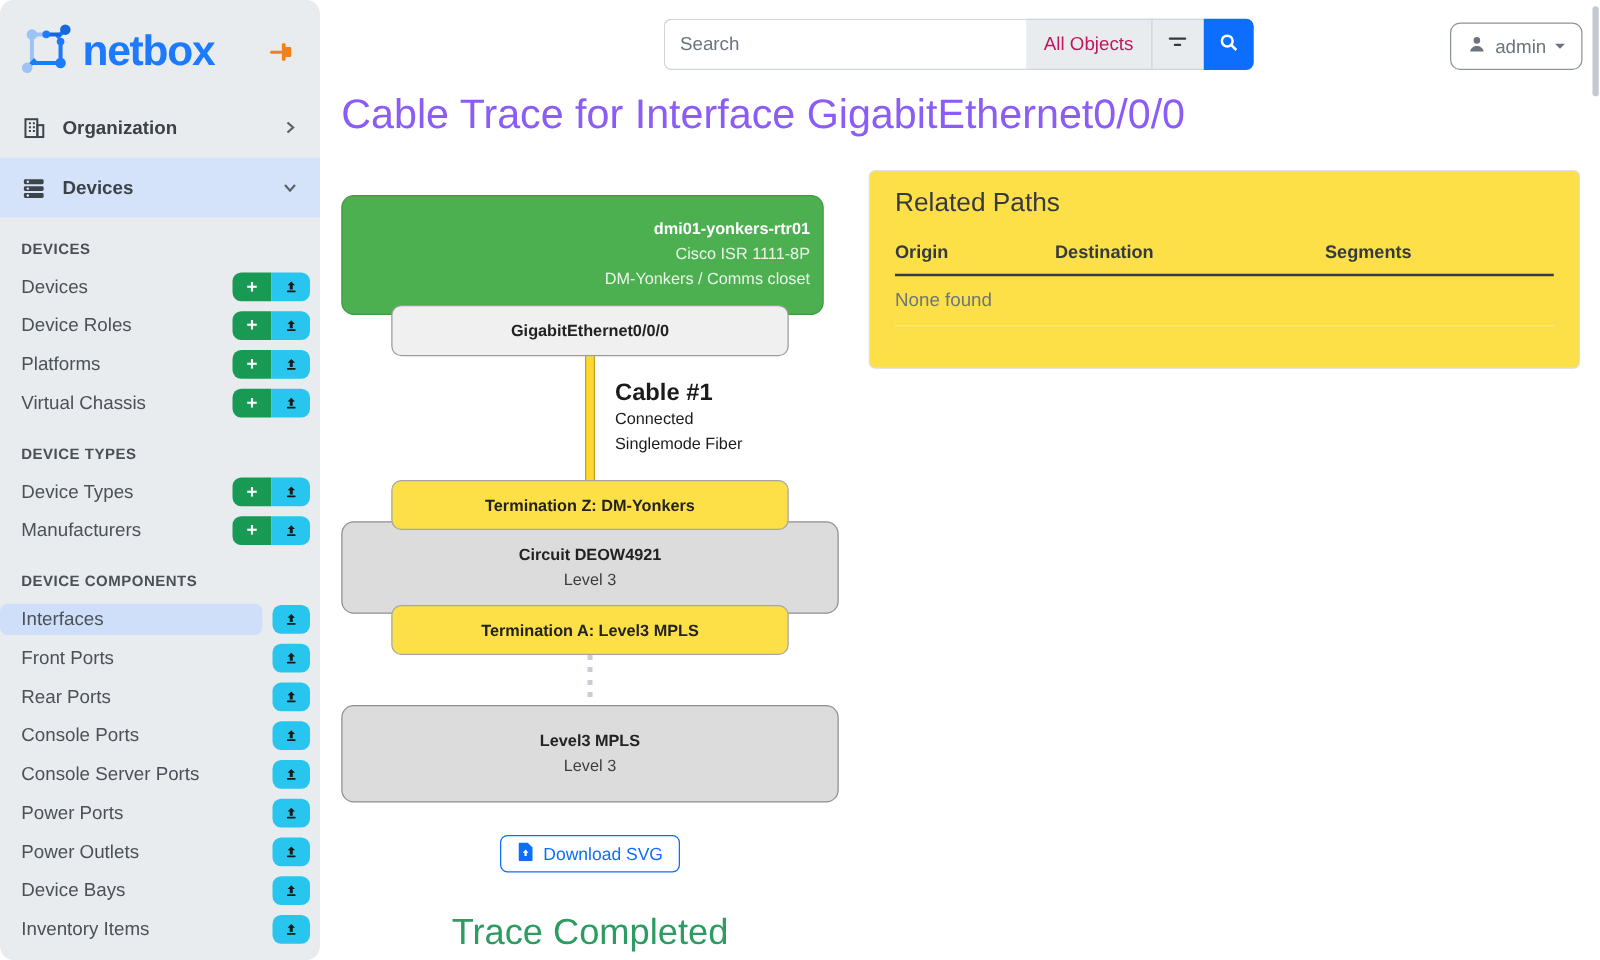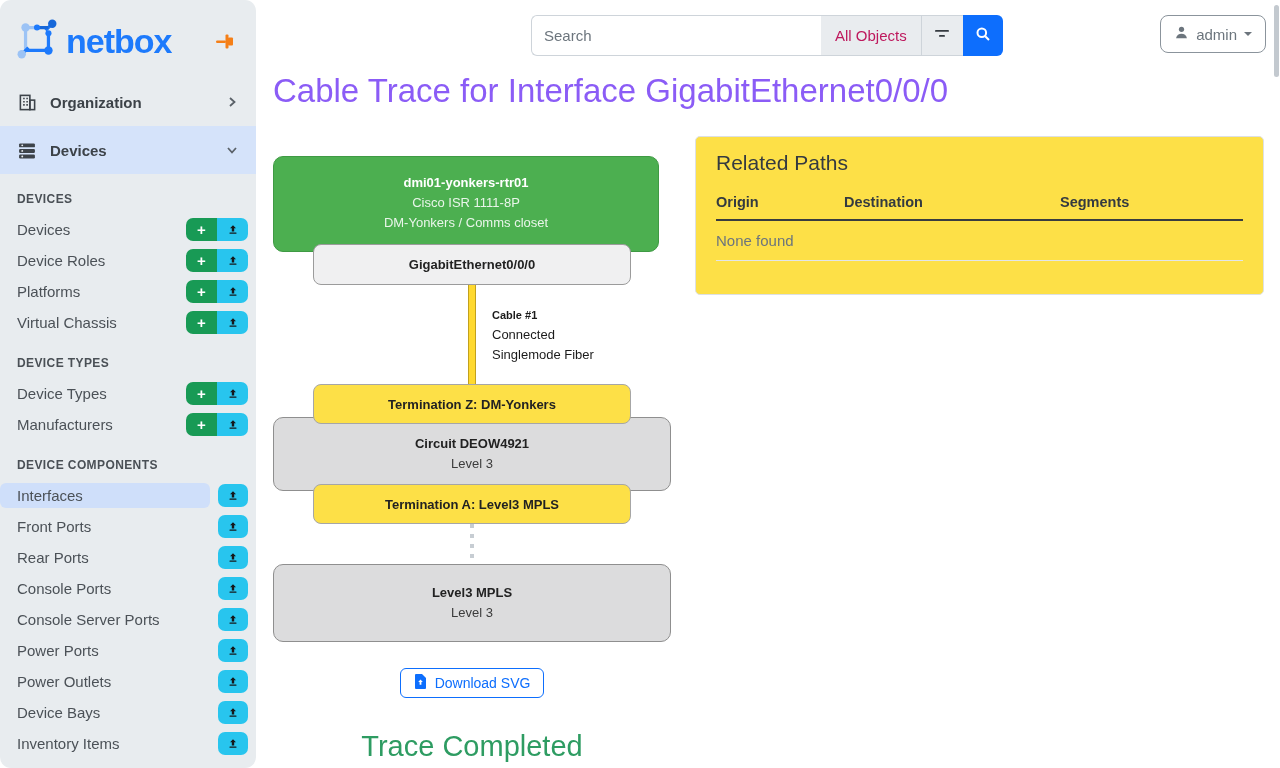--- a/index.html
+++ b/index.html
@@ -25,36 +25,36 @@
   .slabel { flex:1; font-size:15px; color:#4b5157; padding:4px 10px 4px 17px; cursor:pointer; }
   .srow.active .slabel { background:#cfdffa; border-radius:6px; margin-right:8px; }
   .btn-group { display:flex; }
   .sbtn { width:31px; height:23px; border:none; display:flex; align-items:center; justify-content:center; cursor:pointer; }
   .badd { background:#189a55; border-radius:7px 0 0 7px; color:#fff; font-size:15px; font-weight:bold; line-height:1; }
   .bimp { background:#28c5ee; border-radius:0 7px 7px 0; }
   .bimp.solo { border-radius:7px; width:30px; }
 
   
   .main { flex:1; height:768px; background:#fff; overflow:hidden; }
-  .topbar { display:flex; align-items:flex-start; padding:15px 14px 0 14px; }
+  .topbar { display:flex; align-items:flex-end; padding:15px 14px 0 14px; }
   .search-group { display:flex; height:41px; margin-left:261px; }
   .search-input { width:290px; height:41px; border:1px solid #ced4da; border-right:none; border-radius:6px 0 0 6px; padding:0 12px; font-size:15px; color:#212529; font-family:"Liberation Sans",sans-serif; outline:none; }
   .search-input::placeholder { color:#6c757d; }
   .scope-box { display:flex; align-items:center; padding:0 14px; background:#e9ecef; border-top:1px solid #ced4da; border-bottom:1px solid #ced4da; font-size:15px; color:#be185d; cursor:pointer; }
   .filter-btn { width:42px; background:#e9ecef; border:1px solid #ced4da; border-right:none; display:flex; align-items:center; justify-content:center; cursor:pointer; }
   .search-btn { width:40px; background:#0d6efd; border:none; border-radius:0 6px 6px 0; display:flex; align-items:center; justify-content:center; cursor:pointer; }
   .admin-btn { margin-left:auto; display:flex; align-items:center; gap:7px; height:38px; padding:0 13px; background:#fff; border:1px solid #8b949c; border-radius:8px; font-size:15px; color:#6c757d; cursor:pointer; }
   .caret { width:0; height:0; border-left:4px solid transparent; border-right:4px solid transparent; border-top:4px solid #6c757d; }
 
   .page-title { margin:16px 0 0 17px; font-size:33px; font-weight:400; color:#8b5cf6; }
 
   .content { display:flex; align-items:flex-start; padding:0 16px 0 17px; margin-top:26px; }
   .trace-col { width:398px; margin-top:20px; }
 
-  .node-green { width:386px; background:#4caf50; border:1px solid #3f9a44; border-radius:10px; padding:16px 10px 18px; text-align:center; cursor:pointer; }
+  .node-green { width:386px; background:#4caf50; border:1px solid #3f9a44; border-radius:10px; padding:16px 10px 18px; text-align:right; cursor:pointer; }
   .node-green .t1 { font-size:13px; font-weight:bold; color:#fff; line-height:20px; }
   .node-green .t2 { font-size:13px; color:rgba(255,255,255,.88); line-height:20px; }
 
   .port-box { position:relative; z-index:2; width:318px; height:41px; margin:-8px auto 0;
               background:#f0f0f1; border:1px solid #9b9b9b; border-radius:8px;
               display:flex; align-items:center; justify-content:center;
               font-size:13px; font-weight:bold; color:#222; cursor:pointer; }
   .term-box { position:relative; z-index:2; width:318px; height:40px; margin:0 auto;
               background:#fde047; border:1px solid #a6a6a6; border-radius:8px;
               display:flex; align-items:center; justify-content:center;
@@ -65,21 +65,21 @@
   .gray-box .t1 { font-size:13px; font-weight:bold; color:#222; line-height:20px; }
   .gray-box .t2 { font-size:13px; color:#3c3c3c; line-height:20px; }
   .circuit-box { height:74px; margin-top:-7px; }
   .net-box { height:78px; }
   .termA { margin-top:-7px; }
 
   .cable-wrap { position:relative; height:99px; }
   .cable-line { position:absolute; left:50%; transform:translateX(-50%); top:0; bottom:0;
                 width:8px; background:#ffd92f; border-left:1.5px solid #c2a11d; border-right:1.5px solid #c2a11d; }
   .cable-info { position:absolute; left:calc(50% + 20px); top:20px; }
-  .cable-info .c1 { font-size:11px; font-weight:bold; color:#1b1b1b; line-height:20px; }
+  .cable-info .c1 { font-size:19px; font-weight:bold; color:#1b1b1b; line-height:20px; }
   .cable-info .c2 { font-size:13px; color:#1b1b1b; line-height:20px; }
 
   .dashed-wrap { height:40px; display:flex; justify-content:center; }
   .dashed-line { width:4px; background:repeating-linear-gradient(to bottom,#c7cdd3 0 4px,transparent 4px 10px); }
 
   .dl-row { display:flex; justify-content:center; margin-top:26px; }
   .dl-btn { display:flex; align-items:center; gap:8px; height:30px; padding:0 13px;
             background:#fff; border:1px solid #0d6efd; border-radius:6px;
             color:#0d6efd; font-size:14px; cursor:pointer; font-family:"Liberation Sans",sans-serif; }
   .trace-status { margin-top:32px; text-align:center; font-size:29px; color:#2e9c62; }

